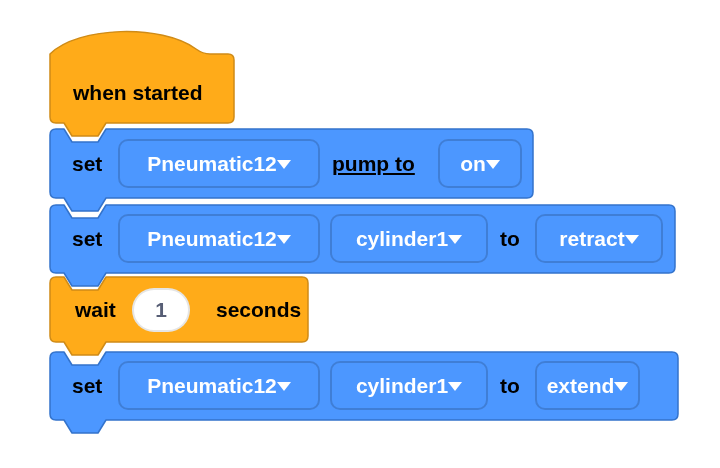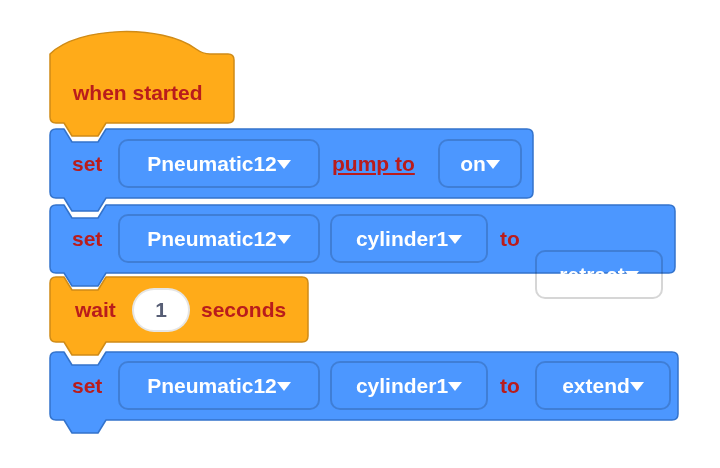--- a/index.html
+++ b/index.html
@@ -7,21 +7,21 @@
     width:720px;height:468px;position:relative;overflow:hidden;
     background:#ffffff;
     font-family:"Liberation Sans","DejaVu Sans",sans-serif;
   }
   #workspace{position:absolute;left:0;top:0;width:720px;height:468px;}
   svg#blocks-svg{position:absolute;left:0;top:0;}
   svg path{stroke-width:1.5;stroke-linejoin:round;}
 
   .block-overlay{position:absolute;box-sizing:border-box;}
   .blk-label{
-    position:absolute;top:0;color:#b91c1c;font-weight:bold;font-size:21px;
+    position:absolute;top:0;color:#000000;font-weight:bold;font-size:21px;
     white-space:nowrap;user-select:none;
   }
   .dd{
     position:absolute;box-sizing:border-box;height:49px;
     border:2px solid rgba(0,0,0,0.16);border-radius:10px;background:transparent;
     display:flex;align-items:center;justify-content:center;
     cursor:pointer;
   }
   .dd-label{color:#ffffff;font-weight:bold;font-size:21px;white-space:nowrap;user-select:none;}
   .caret{
@@ -85,42 +85,42 @@
     <span class="blk-label" style="left:22px;height:68px;line-height:68px;">set</span>
     <div class="dd" style="left:68px;top:9px;width:202px;">
       <span class="dd-label">Pneumatic12</span>
       <span class="caret"></span>
     </div>
     <div class="dd" style="left:280px;top:9px;width:158px;">
       <span class="dd-label">cylinder1</span>
       <span class="caret"></span>
     </div>
     <span class="blk-label" style="left:450px;height:68px;line-height:68px;">to</span>
-    <div class="dd" style="left:485px;top:9px;width:128px;margin-top:36px;">
+    <div class="dd" style="left:485px;top:9px;width:128px;">
       <span class="dd-label">retract</span>
       <span class="caret"></span>
     </div>
   </div>
 
   <div class="block-overlay" style="left:50px;top:277px;width:258px;height:77px;">
     <span class="blk-label" style="left:25px;height:65px;line-height:65px;">wait</span>
     <div class="num-input" style="left:82px;top:11px;width:58px;height:44px;line-height:40px;">1</div>
-    <span class="blk-label" style="left:151px;height:65px;line-height:65px;">seconds</span>
+    <span class="blk-label" style="left:166px;height:65px;line-height:65px;">seconds</span>
   </div>
 
   <div class="block-overlay" style="left:50px;top:352px;width:628px;height:68px;">
     <span class="blk-label" style="left:22px;height:68px;line-height:68px;">set</span>
     <div class="dd" style="left:68px;top:9px;width:202px;">
       <span class="dd-label">Pneumatic12</span>
       <span class="caret"></span>
     </div>
     <div class="dd" style="left:280px;top:9px;width:158px;">
       <span class="dd-label">cylinder1</span>
       <span class="caret"></span>
     </div>
     <span class="blk-label" style="left:450px;height:68px;line-height:68px;">to</span>
-    <div class="dd" style="left:485px;top:9px;width:136px;text-align:center;">
+    <div class="dd" style="left:485px;top:9px;width:105px;text-align:center;">
       <span class="dd-label">extend</span>
       <span class="caret"></span>
     </div>
   </div>
 
 </div>
 
 </body></html>

